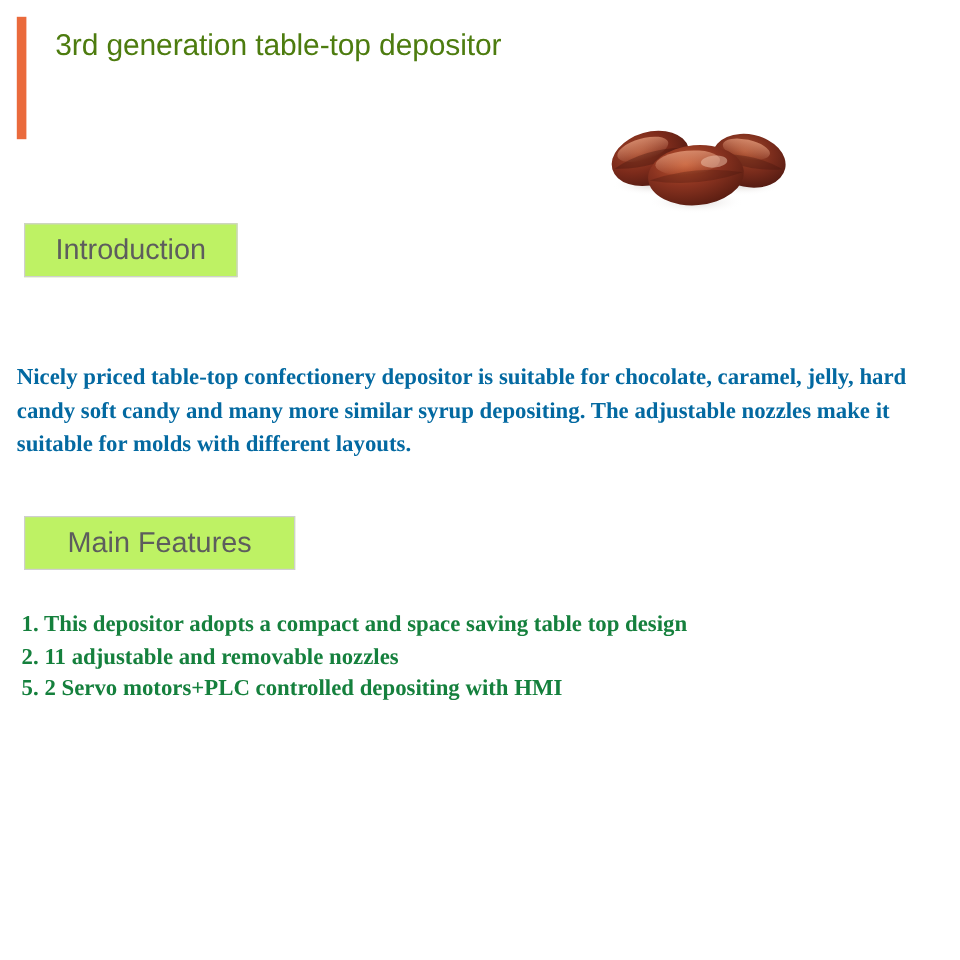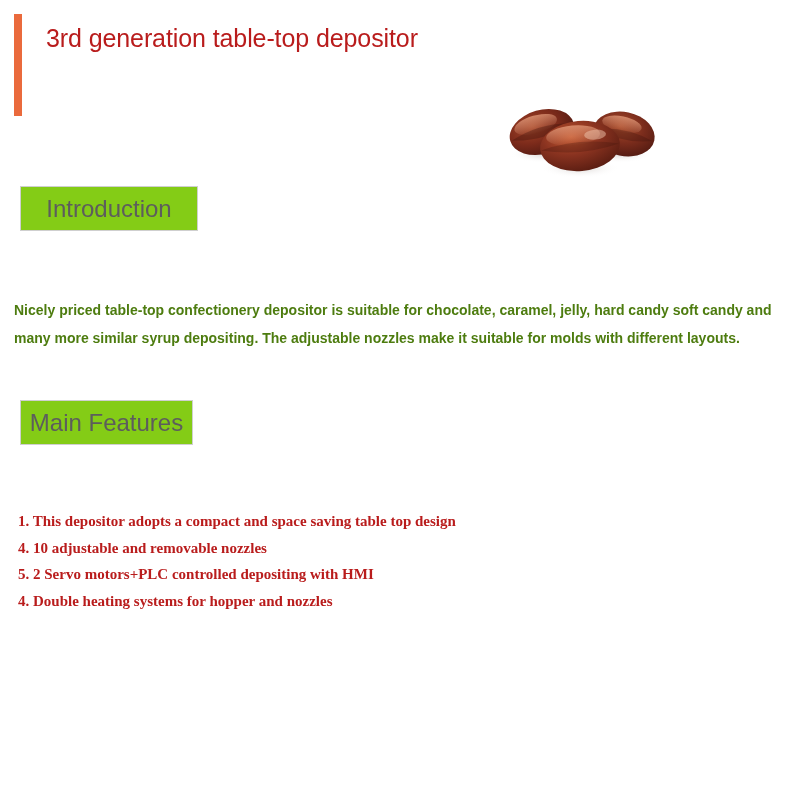--- a/index.html
+++ b/index.html
@@ -29,41 +29,41 @@
     height: 102px;
     background: #ea6a3c;
     flex: 0 0 auto;
   }
   #page-title {
     margin-left: 24px;
     margin-top: 10px;
     font-family: "Liberation Sans", sans-serif;
     font-size: 25px;
     font-weight: 400;
-    color: #b91c1c;
+    color: #4d7c0f;
     white-space: nowrap;
     letter-spacing: -0.1px;
   }
 
   
   #product-photo {
     position: absolute;
     left: 492px;
     top: 92px;
     width: 180px;
     height: 90px;
     background: #ffffff;
   }
   #product-photo svg { display: block; }
 
   
   .section-heading-box {
     position: absolute;
     border: 1px solid #cfcfcf;
-    background: #84cc16;
+    background: #bef264;
     box-sizing: border-box;
     display: flex;
     align-items: center;
     justify-content: center;
   }
   .section-heading-text {
     font-family: "Liberation Sans", sans-serif;
     font-size: 24px;
     font-weight: 400;
     color: #5d5d5d;
@@ -71,54 +71,54 @@
     padding: 0 14px;
   }
   #introduction-heading-box {
     left: 20px;
     top: 186px;
     width: 178px;
     height: 45px;
   }
   #features-heading-box {
     left: 20px;
-    top: 400px;
-    width: 173px;
+    top: 430px;
+    width: 226px;
     height: 45px;
   }
 
   
   #introduction-paragraph {
     position: absolute;
     left: 14px;
     top: 282px;
     width: 760px;
-    font-family: Liberation Sans, sans-serif;
+    font-family: Liberation Serif, serif;
     font-weight: bold;
-    font-size: 14px;
+    font-size: 19px;
     line-height: 28px;
-    color: #4d7c0f;
+    color: #0369a1;
   }
 
   
   #features-list {
     position: absolute;
     left: 18px;
     top: 508px;
     width: 770px;
     list-style: none;
     margin: 0;
     padding: 0;
   }
   #features-list li {
     font-family: "Liberation Serif", serif;
     font-weight: bold;
-    font-size: 15px;
+    font-size: 19px;
     line-height: 26.5px;
-    color: #b91c1c;
+    color: #15803d;
     white-space: nowrap;
   }
 </style>
 </head>
 <body>
 
 <div id="title-block">
   <div id="title-accent-bar"></div>
   <div id="page-title">3rd generation table-top depositor</div>
 </div>
@@ -181,16 +181,15 @@
 </div>
 
 <p id="introduction-paragraph">Nicely priced table-top confectionery depositor  is suitable for chocolate, caramel, jelly, hard candy soft candy and many more similar syrup depositing. The adjustable nozzles make it suitable for molds with different layouts.</p>
 
 <div id="features-heading-box" class="section-heading-box">
   <span class="section-heading-text">Main Features</span>
 </div>
 
 <ul id="features-list">
   <li>1. This depositor adopts a compact and  space saving table top design</li>
-  <li>4. 10 adjustable and removable nozzles</li>
+  <li>2. 11 adjustable and removable nozzles</li>
   <li>5. 2 Servo motors+PLC controlled depositing with HMI</li>
-  <li>4. Double heating systems for hopper and nozzles</li>
 </ul>
 
 </body></html>

